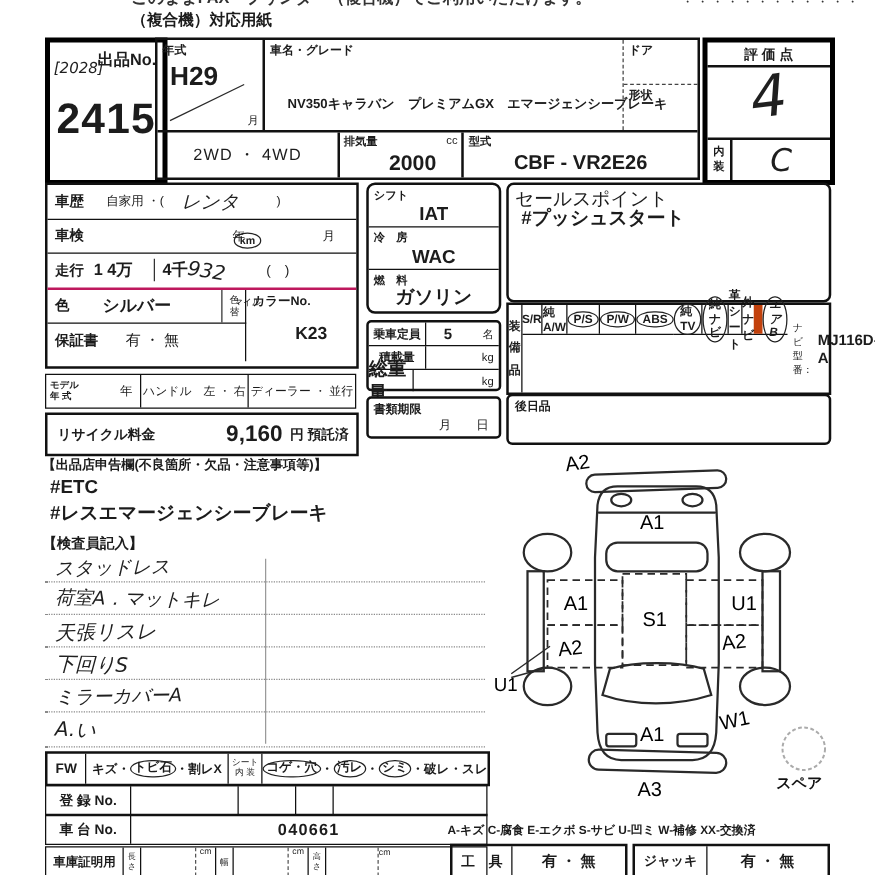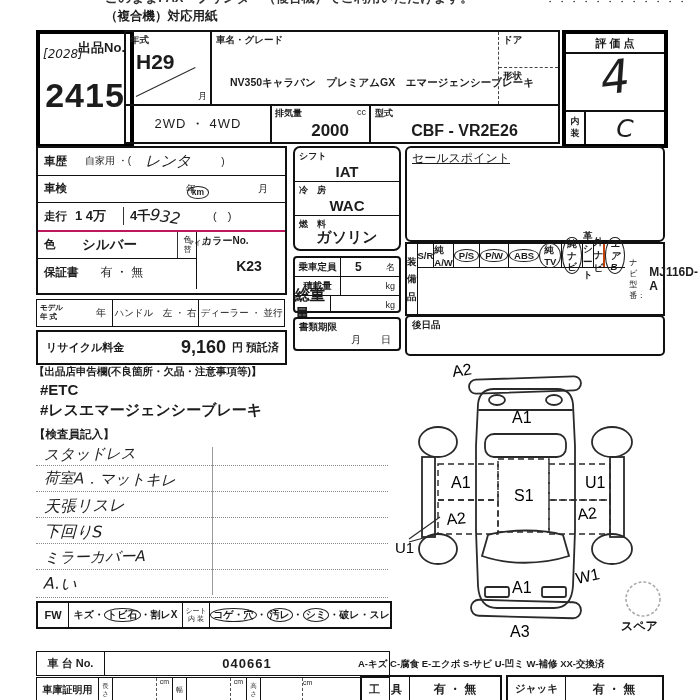--- a/index.html
+++ b/index.html
@@ -206,21 +206,22 @@
         <span style="margin-right:4px;font-size:9px;">kg</span>
       </div>
     </div>
   </div>
   <div class="abs midbox" style="top:317px;height:34px;border-radius:4px;">
     <div class="abs lbl" style="left:4px;top:2px;font-size:9.5px;">書類期限</div>
     <div class="abs" style="right:8px;bottom:2px;font-size:10px;">月　　日</div>
   </div>
 
   <div class="abs" id="salesbox">
-    <div class="abs" style="left:5px;top:2px;font-size:12px;text-decoration:underline;">セールスポイント</div>
+    <div class="abs" style="left:5px;top:2px;font-size:15px;">セールスポイント</div>
+    <div class="abs b" style="left:10px;top:17px;font-size:15px;">#プッシュスタート</div>
   </div>
 
   <div class="abs" id="equip">
     <div class="vcell" style="width:19px;flex-direction:column;font-size:9.5px;font-weight:700;line-height:1.8;">
       <span>装</span>
         <span>備</span>
         <span>品</span>
     </div>
     <div style="flex:1;display:flex;flex-direction:row;">
       <div class="row" style="height:23px;border-bottom:1.5px solid #111;">
@@ -243,21 +244,21 @@
       <div class="row" style="height:23px;border-bottom:1.5px solid #111;">
         <div class="vcell" style="flex:1;border-right:1px solid #111;">
             <span class="b circ" style="font-size:9.5px;">純TV</span>
           </div>
         <div class="vcell" style="flex:1;border-right:1px solid #111;">
             <span class="b circ" style="font-size:9.5px;">純ナビ</span>
           </div>
         <div class="vcell" style="flex:1;border-right:1px solid #111;">
             <span class="b" style="font-size:9.5px;">革シート</span>
           </div>
-        <div class="vcell" style="flex:1;border-right:2px solid #c2410c;">
+        <div class="vcell" style="flex:1;border-right:7px solid #c2410c;">
             <span class="b" style="font-size:9.5px;">外ナビ</span>
           </div>
         <div class="vcell" style="flex:1;border-right:none;">
             <span class="b circ" style="font-size:9.5px;font-style:italic;">エアB</span>
           </div>
       </div>
       <div class="row" style="flex:1;align-items:center;">
         <span style="padding-left:4px;font-size:8px;">ナビ型番：</span>
         <span class="b" style="margin-left:4px;font-size:12px;">MJ116D-A</span>
       </div>
@@ -299,20 +300,27 @@
     <div class="fwcell b" style="flex:1;font-size:10px;white-space:nowrap;">
       <span class="circ" style="padding:0 2px;">コゲ・穴</span>
         <span>・</span>
         <span class="circ" style="padding:0 2px;">汚レ</span>
         <span>・</span>
         <span class="circ" style="padding:0 2px;">シミ</span>
         <span>・破レ・スレ</span>
     </div>
   </div>
 
+  <div class="abs" id="regrow">
+    <div class="vcell b" style="width:68px;font-size:11px;">登 録 No.</div>
+    <div class="vcell" style="width:86px;border-right:1px solid #111;"></div>
+    <div class="vcell" style="width:46px;border-right:1px solid #111;"></div>
+    <div class="vcell" style="width:30px;border-right:1px solid #111;"></div>
+    <div style="flex:1;"></div>
+  </div>
   <div class="abs" id="charow">
     <div class="vcell b" style="width:68px;font-size:11px;">車 台 No.</div>
     <div class="fwcell b" style="flex:1;font-size:13px;letter-spacing:1px;">040661</div>
   </div>
   <div class="abs" id="garrow">
     <div class="vcell b" style="width:62px;font-size:10px;">車庫証明用</div>
     <div class="vcell" style="width:14px;flex-direction:column;font-size:6.5px;line-height:1.1;">
         <span>長</span>
         <span>さ</span>
       </div>

